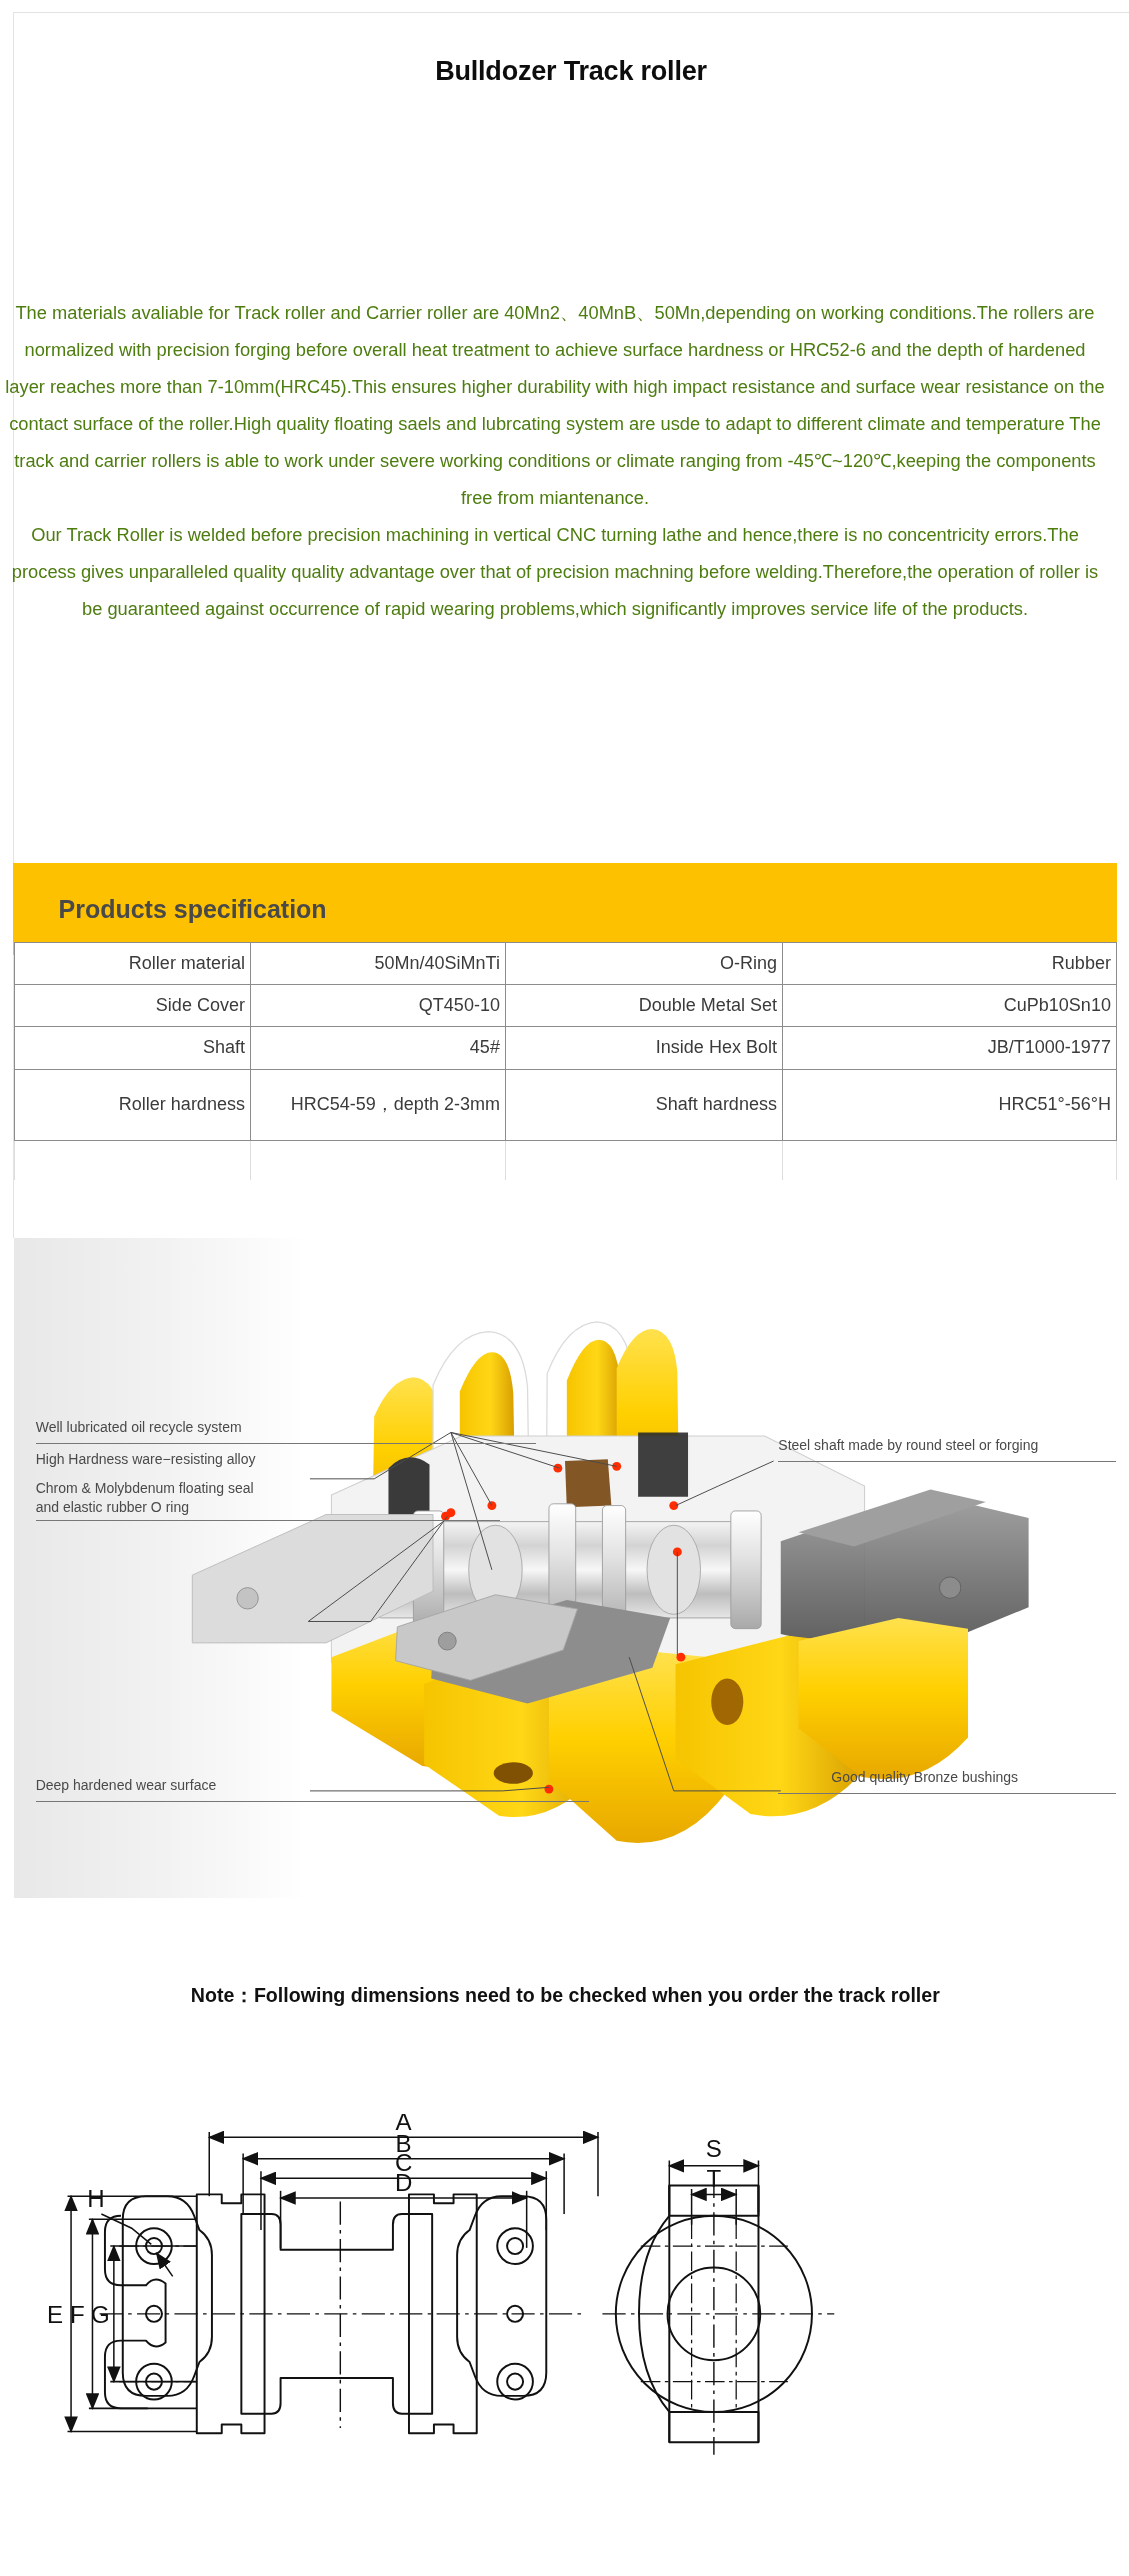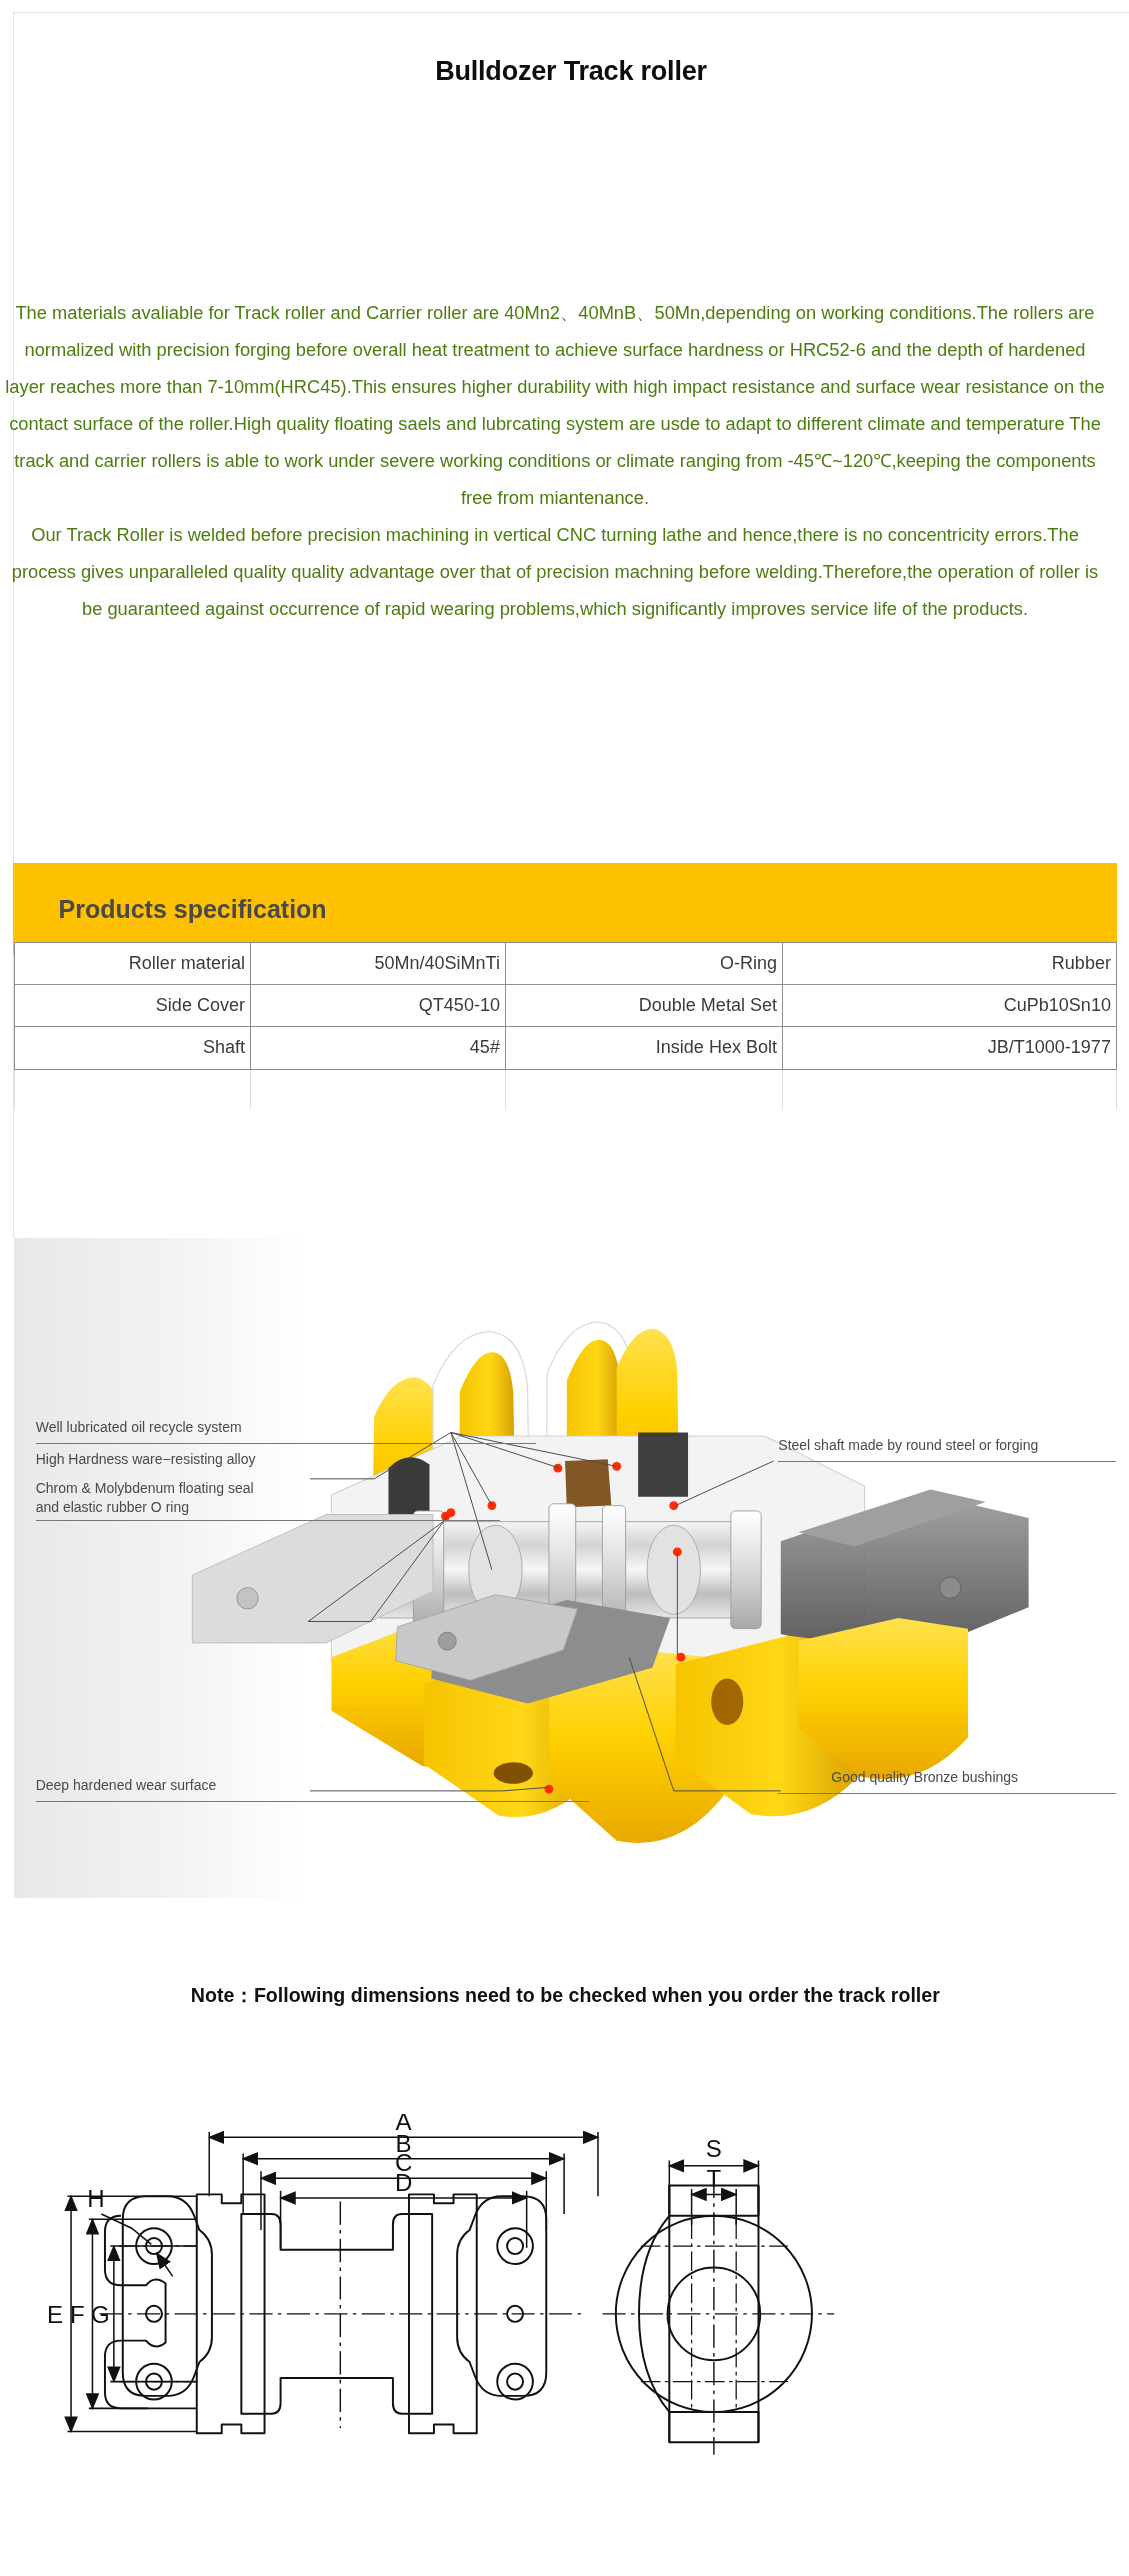--- a/index.html
+++ b/index.html
@@ -221,20 +221,26 @@
         <td>Side Cover</td>
         <td>QT450-10</td>
         <td>Double Metal Set</td>
         <td>CuPb10Sn10</td>
       </tr>
       <tr>
         <td>Shaft</td>
         <td>45#</td>
         <td>Inside Hex Bolt</td>
         <td>JB/T1000-1977</td>
+      </tr>
+      <tr class="tall">
+        <td>Roller hardness</td>
+        <td>HRC54-59，depth 2-3mm</td>
+        <td>Shaft hardness</td>
+        <td>HRC51°-56°H</td>
       </tr>
       <tr class="empty">
         <td></td>
         <td></td>
         <td></td>
         <td></td>
       </tr>
     </tbody>
   </table>
 

